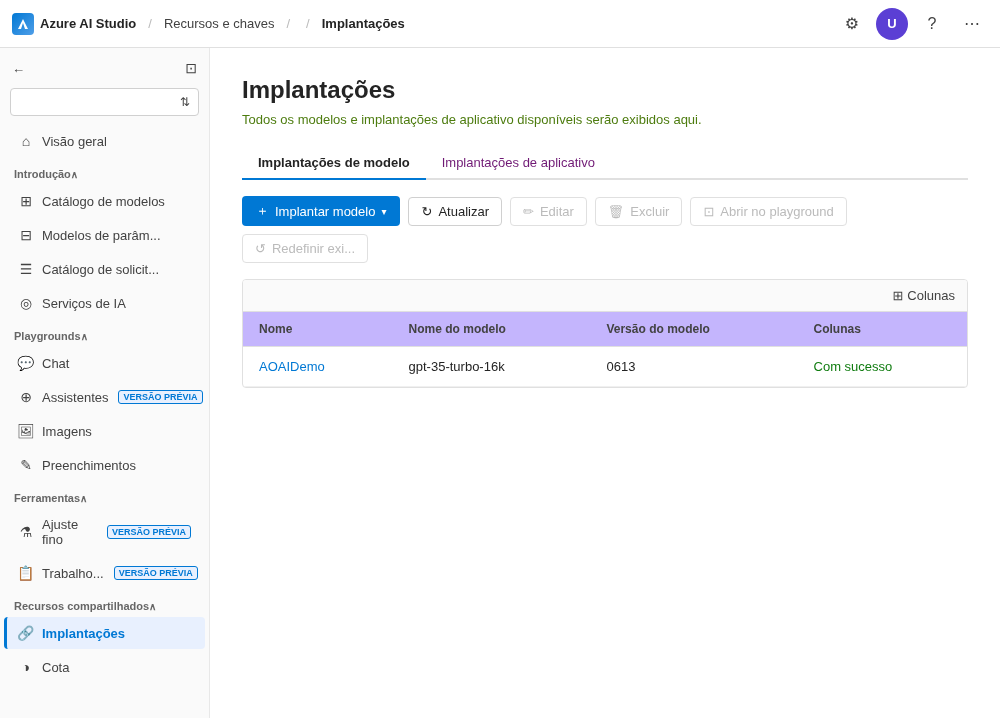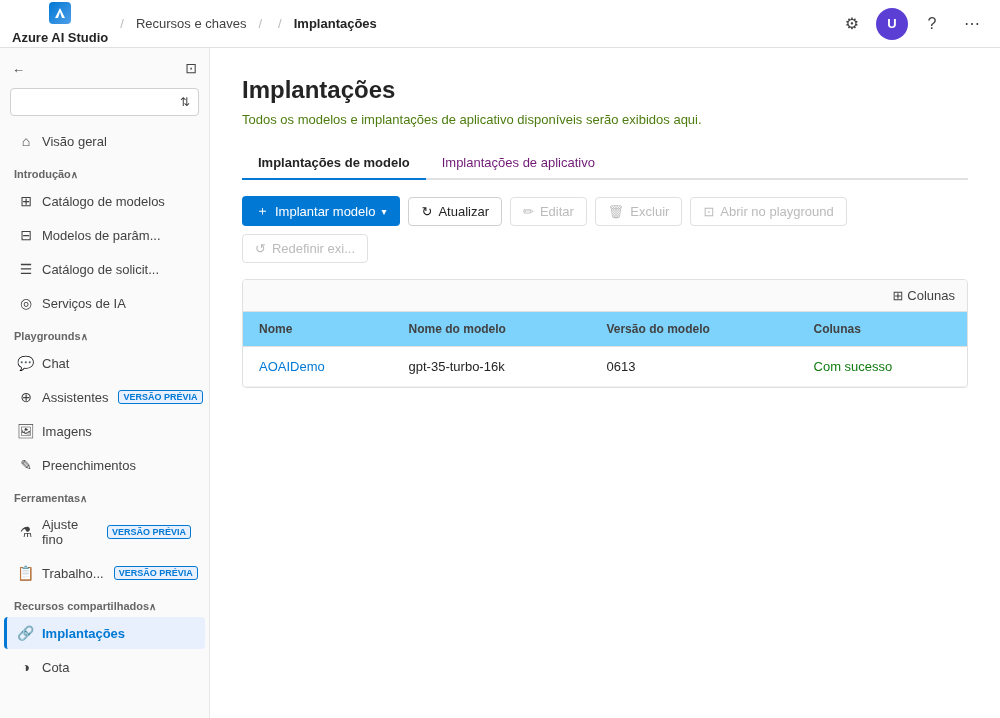--- a/index.html
+++ b/index.html
@@ -1,20 +1,20 @@
 <!DOCTYPE html>
 <html><head>
   <meta charset="utf-8">
   <style>
     * { box-sizing: border-box; margin: 0; padding: 0; }
     body { font-family: 'Segoe UI', Arial, sans-serif; font-size: 13px; background: #fff; color: #242424; height: 718px; overflow: hidden; display: flex; flex-direction: column; }
 
     
     .topbar { display: flex; align-items: center; height: 48px; background: #fff; border-bottom: 1px solid #e0e0e0; padding: 0 12px; gap: 8px; flex-shrink: 0; }
-    .topbar-logo { display: flex; align-items: center; gap: 6px; font-weight: 600; font-size: 13px; color: #242424; flex-direction: column; }
+    .topbar-logo { display: flex; align-items: center; gap: 6px; font-weight: 600; font-size: 13px; color: #242424; }
     .topbar-logo-icon { width: 22px; height: 22px; background: linear-gradient(135deg, #0078d4, #4f9ee8); border-radius: 4px; display: flex; align-items: center; justify-content: center; color: white; font-size: 11px; font-weight: bold; }
     .topbar-sep { color: #bbb; margin: 0 4px; }
     .topbar-breadcrumb { color: #424242; font-size: 13px; }
     .topbar-breadcrumb-active { color: #242424; font-weight: 600; font-size: 13px; }
     .topbar-spacer { flex: 1; }
     .topbar-icon-btn { width: 32px; height: 32px; border-radius: 4px; border: none; background: transparent; cursor: pointer; display: flex; align-items: center; justify-content: center; color: #424242; font-size: 16px; }
     .topbar-avatar { width: 32px; height: 32px; border-radius: 50%; background: #5b3fd4; display: flex; align-items: center; justify-content: center; color: white; font-size: 13px; font-weight: 600; cursor: pointer; }
 
     
     .main-layout { display: flex; flex: 1; overflow: hidden; }
@@ -45,21 +45,21 @@
     .btn-primary { background: #0078d4; color: white; border: none; border-radius: 4px; padding: 6px 14px; font-size: 13px; cursor: pointer; display: flex; align-items: center; gap: 6px; font-family: inherit; }
     .btn-primary .dropdown-arrow { font-size: 10px; }
     .btn-secondary { background: #fff; color: #242424; border: 1px solid #d0d0d0; border-radius: 4px; padding: 6px 12px; font-size: 13px; cursor: pointer; display: flex; align-items: center; gap: 6px; font-family: inherit; }
     .btn-secondary.disabled { color: #bbb; border-color: #e0e0e0; cursor: default; }
 
     
     .table-container { border: 1px solid #e0e0e0; border-radius: 4px; overflow: hidden; }
     .table-header-row { display: flex; align-items: center; justify-content: flex-end; padding: 8px 12px; border-bottom: 1px solid #e0e0e0; background: #fafafa; }
     .columns-btn { display: flex; align-items: center; gap: 4px; font-size: 13px; color: #424242; cursor: pointer; border: none; background: transparent; font-family: inherit; }
     table { width: 100%; border-collapse: collapse; }
-    thead th { text-align: left; padding: 10px 16px; font-size: 12px; font-weight: 600; color: #424242; border-bottom: 1px solid #e0e0e0; background: #7dd3fc; }
+    thead th { text-align: left; padding: 10px 16px; font-size: 12px; font-weight: 600; color: #424242; border-bottom: 1px solid #e0e0e0; background: #c4b5fd; }
     tbody tr { border-bottom: 1px solid #f0f0f0; }
     tbody td { padding: 12px 16px; font-size: 13px; color: #242424; }
     tbody td a { color: #0078d4; text-decoration: none; }
     .status-success { color: #107c10; }
   </style>
 </head>
 <body>
 
 <div class="topbar">
   <div class="topbar-logo">

